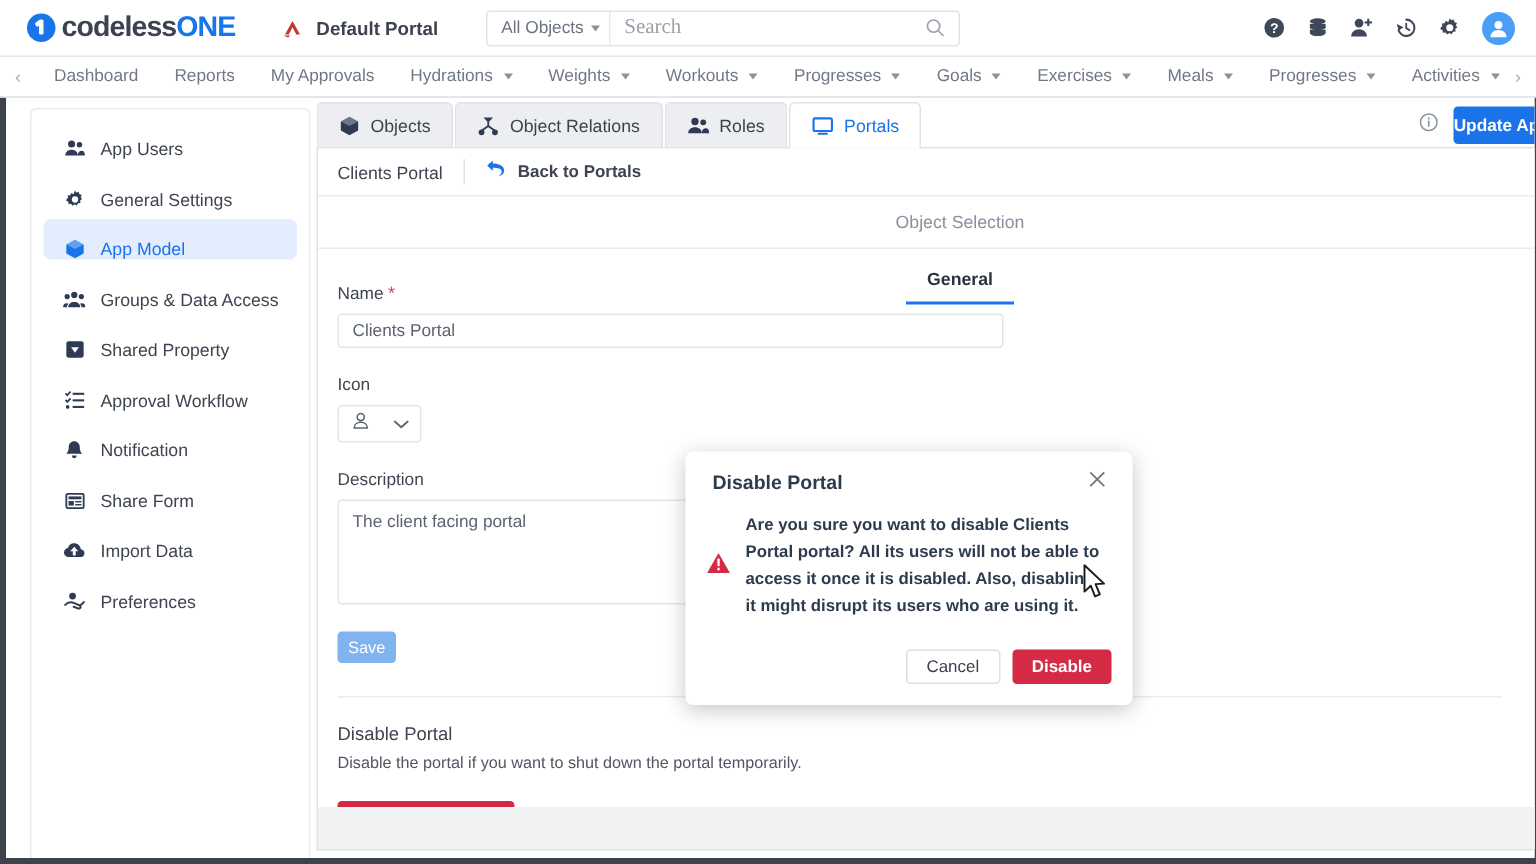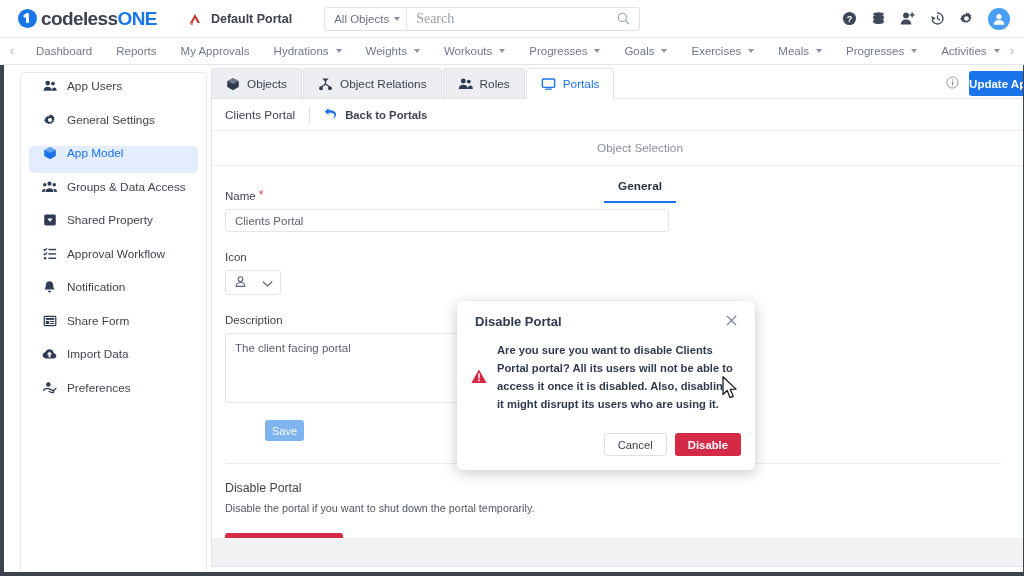--- a/index.html
+++ b/index.html
@@ -121,21 +121,21 @@
     background: #ffffff; border: 1px solid #e7eaee; border-bottom: none;
     border-radius: 4px 4px 0 0;
   }
   .sidebar-title {
     height: 45px; display: flex; align-items: center; padding-left: 18px;
     font-size: 13.5px; color: #454c59; border-bottom: 1px solid #edeff2;
   }
   .side-list { padding-top: 6px; }
   .side-item {
     height: 27px; margin: 0 8px 6.5px 8px; border-radius: 5px;
-    display: flex; align-items: flex-start; padding-left: 13px; cursor: pointer;
+    display: flex; align-items: flex-end; padding-left: 13px; cursor: pointer;
     font-size: 11.8px; color: #3e4450; gap: 10px;
   }
   .side-item.active { background: #e4edfd; color: #1a73e8; }
   .side-ic { width: 15px; display: flex; align-items: center; justify-content: center; }
 
   
   .main {
     position: absolute; left: 207px; top: 3px; width: 845px; height: 500px;
   }
   .tabs-row {
@@ -210,21 +210,21 @@
     cursor: pointer; background: #fff;
   }
   .f-textarea {
     width: 444px; height: 70px; border: 1px solid #e2e5e9; border-radius: 3px;
     background: #fff; font-size: 11.5px; color: #5c6370; padding: 8px 9px;
     outline: none; resize: none; font-family: "Liberation Sans", sans-serif;
   }
   .btn-save {
     margin-top: 13px; width: 39px; height: 21px; background: #7fb4ef;
     color: #fff; font-size: 11px; border-radius: 3px;
-    display: flex; align-items: center; justify-content: center; cursor: pointer; margin-left: 40px;
+    display: flex; align-items: center; justify-content: center; cursor: pointer;
   }
   .divider-h {
     margin: 22px 0 0 0; width: 776px; height: 1px; background: #e9ebee;
   }
   .disable-sec { padding-top: 17px; }
   .ds-title { font-size: 12.3px; color: #3e4450; margin-bottom: 7px; }
   .ds-desc { font-size: 10.8px; color: #505762; margin-bottom: 19px; }
   .btn-disable {
     display: inline-flex; align-items: center; gap: 7px;
     height: 24px; padding: 0 12px; background: #d42a46; color: #fff;

